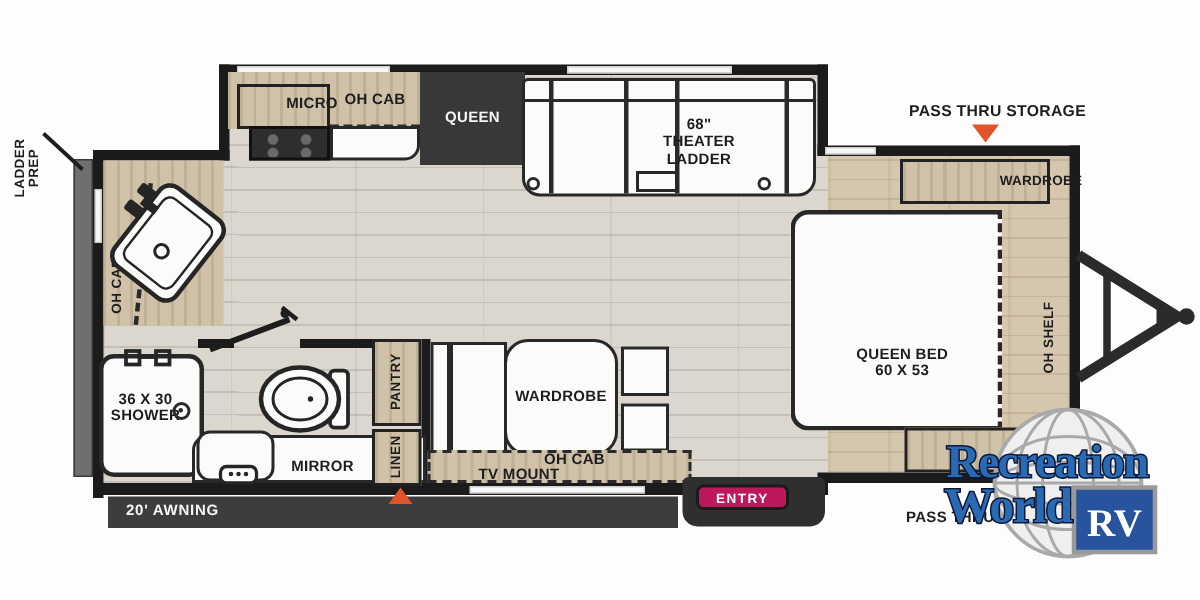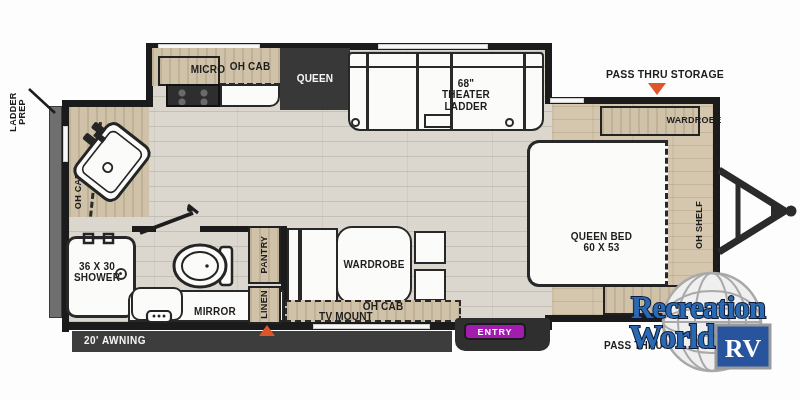--- a/index.html
+++ b/index.html
@@ -178,21 +178,21 @@
 
   <div class="wood" style="left:285px;top:300px;width:176px;height:22px;border:2.5px dashed #2a2a2a;box-sizing:border-box;"></div>
   <div class="lbl s10" style="left:352px;top:301px;width:62px;height:11px;">OH CAB</div>
   <div class="lbl s10" style="left:300px;top:311px;width:92px;height:11px;">TV MOUNT</div>
 
   <div class="abs" style="left:72px;top:331px;width:380px;height:21px;background:#3d3d3d;"></div>
   <div class="lbl s10 white-text" style="left:70px;top:335px;width:90px;height:12px;letter-spacing:.5px;">20' AWNING</div>
   <div class="arrow-up" style="left:259px;top:325px;"></div>
 
   <div class="abs" style="left:455px;top:318px;width:95px;height:33px;background:#2f2f2f;border-radius:4px 4px 10px 10px;"></div>
-  <div class="abs" style="left:464px;top:323px;width:62px;height:17px;background:#a21caf;border:2px solid #1b1b1b;border-radius:5px;box-sizing:border-box;display:flex;align-items:center;justify-content:center;font-weight:bold;font-size:9px;color:#fff;letter-spacing:1px;">ENTRY</div>
+  <div class="abs" style="left:464px;top:323px;width:62px;height:17px;background:#be185d;border:2px solid #1b1b1b;border-radius:5px;box-sizing:border-box;display:flex;align-items:center;justify-content:center;font-weight:bold;font-size:9px;color:#fff;letter-spacing:1px;">ENTRY</div>
 
   <div class="lbl s11" style="left:606px;top:68px;width:118px;height:13px;letter-spacing:.2px;">PASS THRU STORAGE</div>
   <div class="arrow-down" style="left:648px;top:83px;"></div>
   <div class="lbl s10" style="left:604px;top:340px;width:132px;height:12px;justify-content:flex-start;z-index:5;">PASS THRU STORAGE</div>
 
   <svg class="abs" style="left:595px;top:255px;z-index:10;" width="205" height="145" viewBox="0 0 205 145">
     <defs>
         <clipPath id="gclip">
           <circle cx="117" cy="67" r="49"></circle>
         </clipPath>

